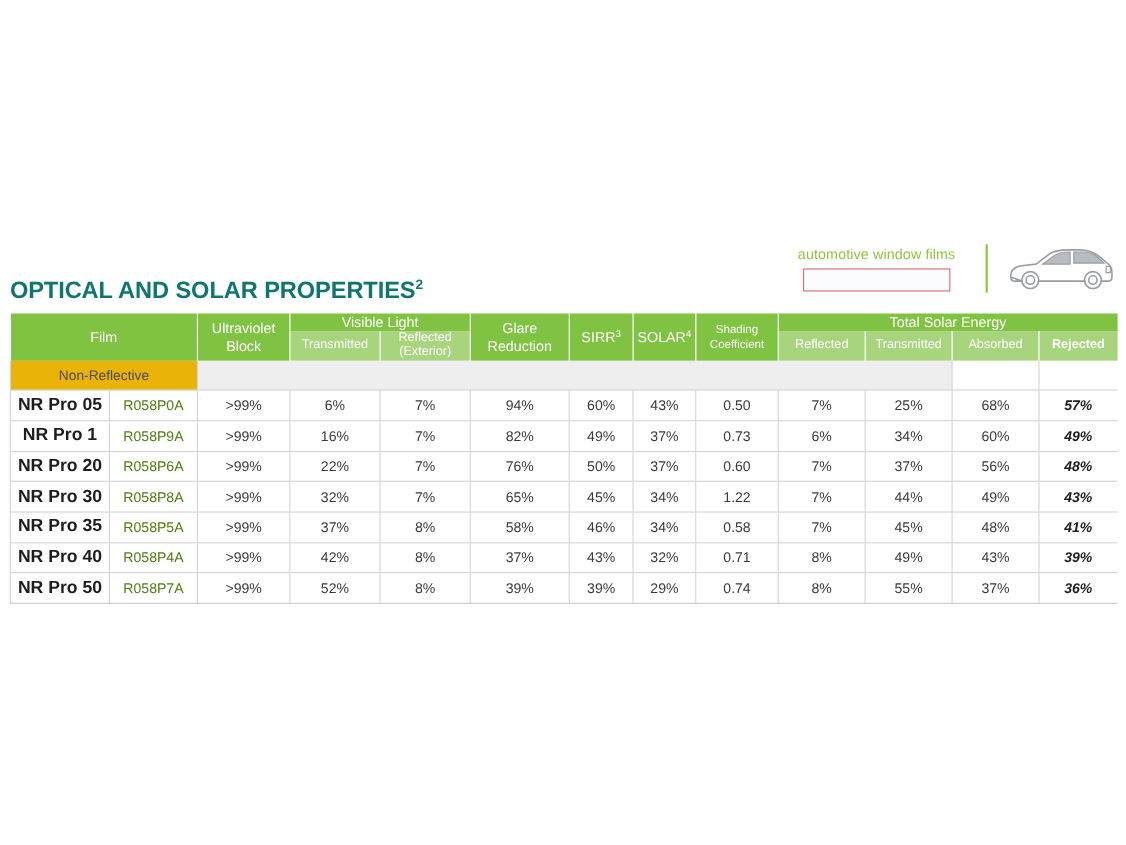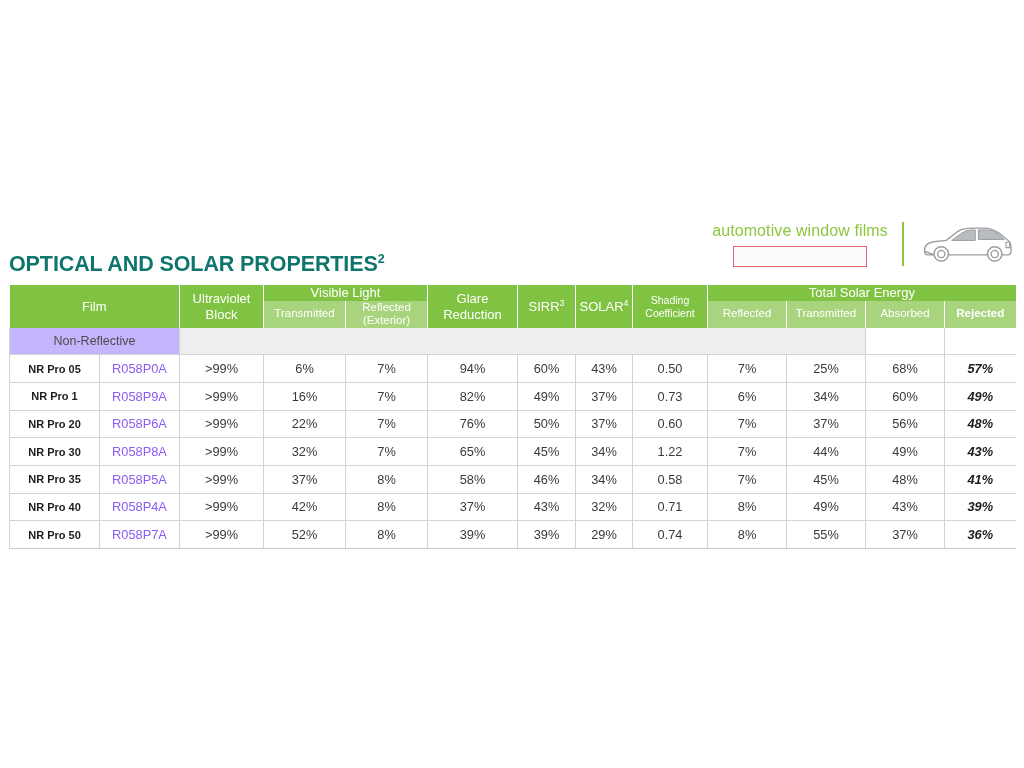--- a/index.html
+++ b/index.html
@@ -26,21 +26,21 @@
     display: flex;
     align-items: center;
   }
   #brand-text-block {
     width: 172px;
     display: flex;
     flex-direction: column;
     align-items: center;
   }
   #brand-tagline {
-    font-size: 16px;
+    font-size: 13px;
     color: #8dc63f;
     letter-spacing: 0.1px;
     white-space: nowrap;
     line-height: 1.2;
   }
   #brand-logo-box {
     margin-top: 5px;
     width: 134px;
     height: 21px;
     border: 1.5px solid #e0696e;
@@ -127,21 +127,21 @@
     top: -0.5em;
     vertical-align: baseline;
   }
 
   
   .group-row td {
     height: 26px;
     border-bottom: 1px solid #d3d4d6;
   }
   .group-label {
-    background: #c4b5fd;
+    background: #eab308;
     color: #4b4b4d;
     font-size: 12.5px;
     text-align: center;
     border-right: 1px solid #d3d4d6;
   }
   .group-fill {
     background: #eeeeee;
     border-right: 1px solid #d3d4d6;
   }
   .group-blank {
@@ -156,24 +156,24 @@
     background: #ffffff;
     border-bottom: 1px solid #d3d4d6;
     border-right: 1px solid #d3d4d6;
     font-size: 12.8px;
     color: #3a3a3c;
   }
   .data-row td.last { border-right: none; }
   .data-row td.cell-name {
     font-weight: bold;
     color: #1d1d1f;
-    font-size: 11px;
+    font-size: 16px;
   }
   .data-row td.cell-code {
-    color: #8b5cf6;
+    color: #4d7c0f;
   }
   .data-row td.cell-rejected {
     font-weight: bold;
     color: #1d1d1f;
     font-style: italic;
   }
   .data-row:last-child td {
     border-bottom: 1px solid #c9cacc;
   }
   

